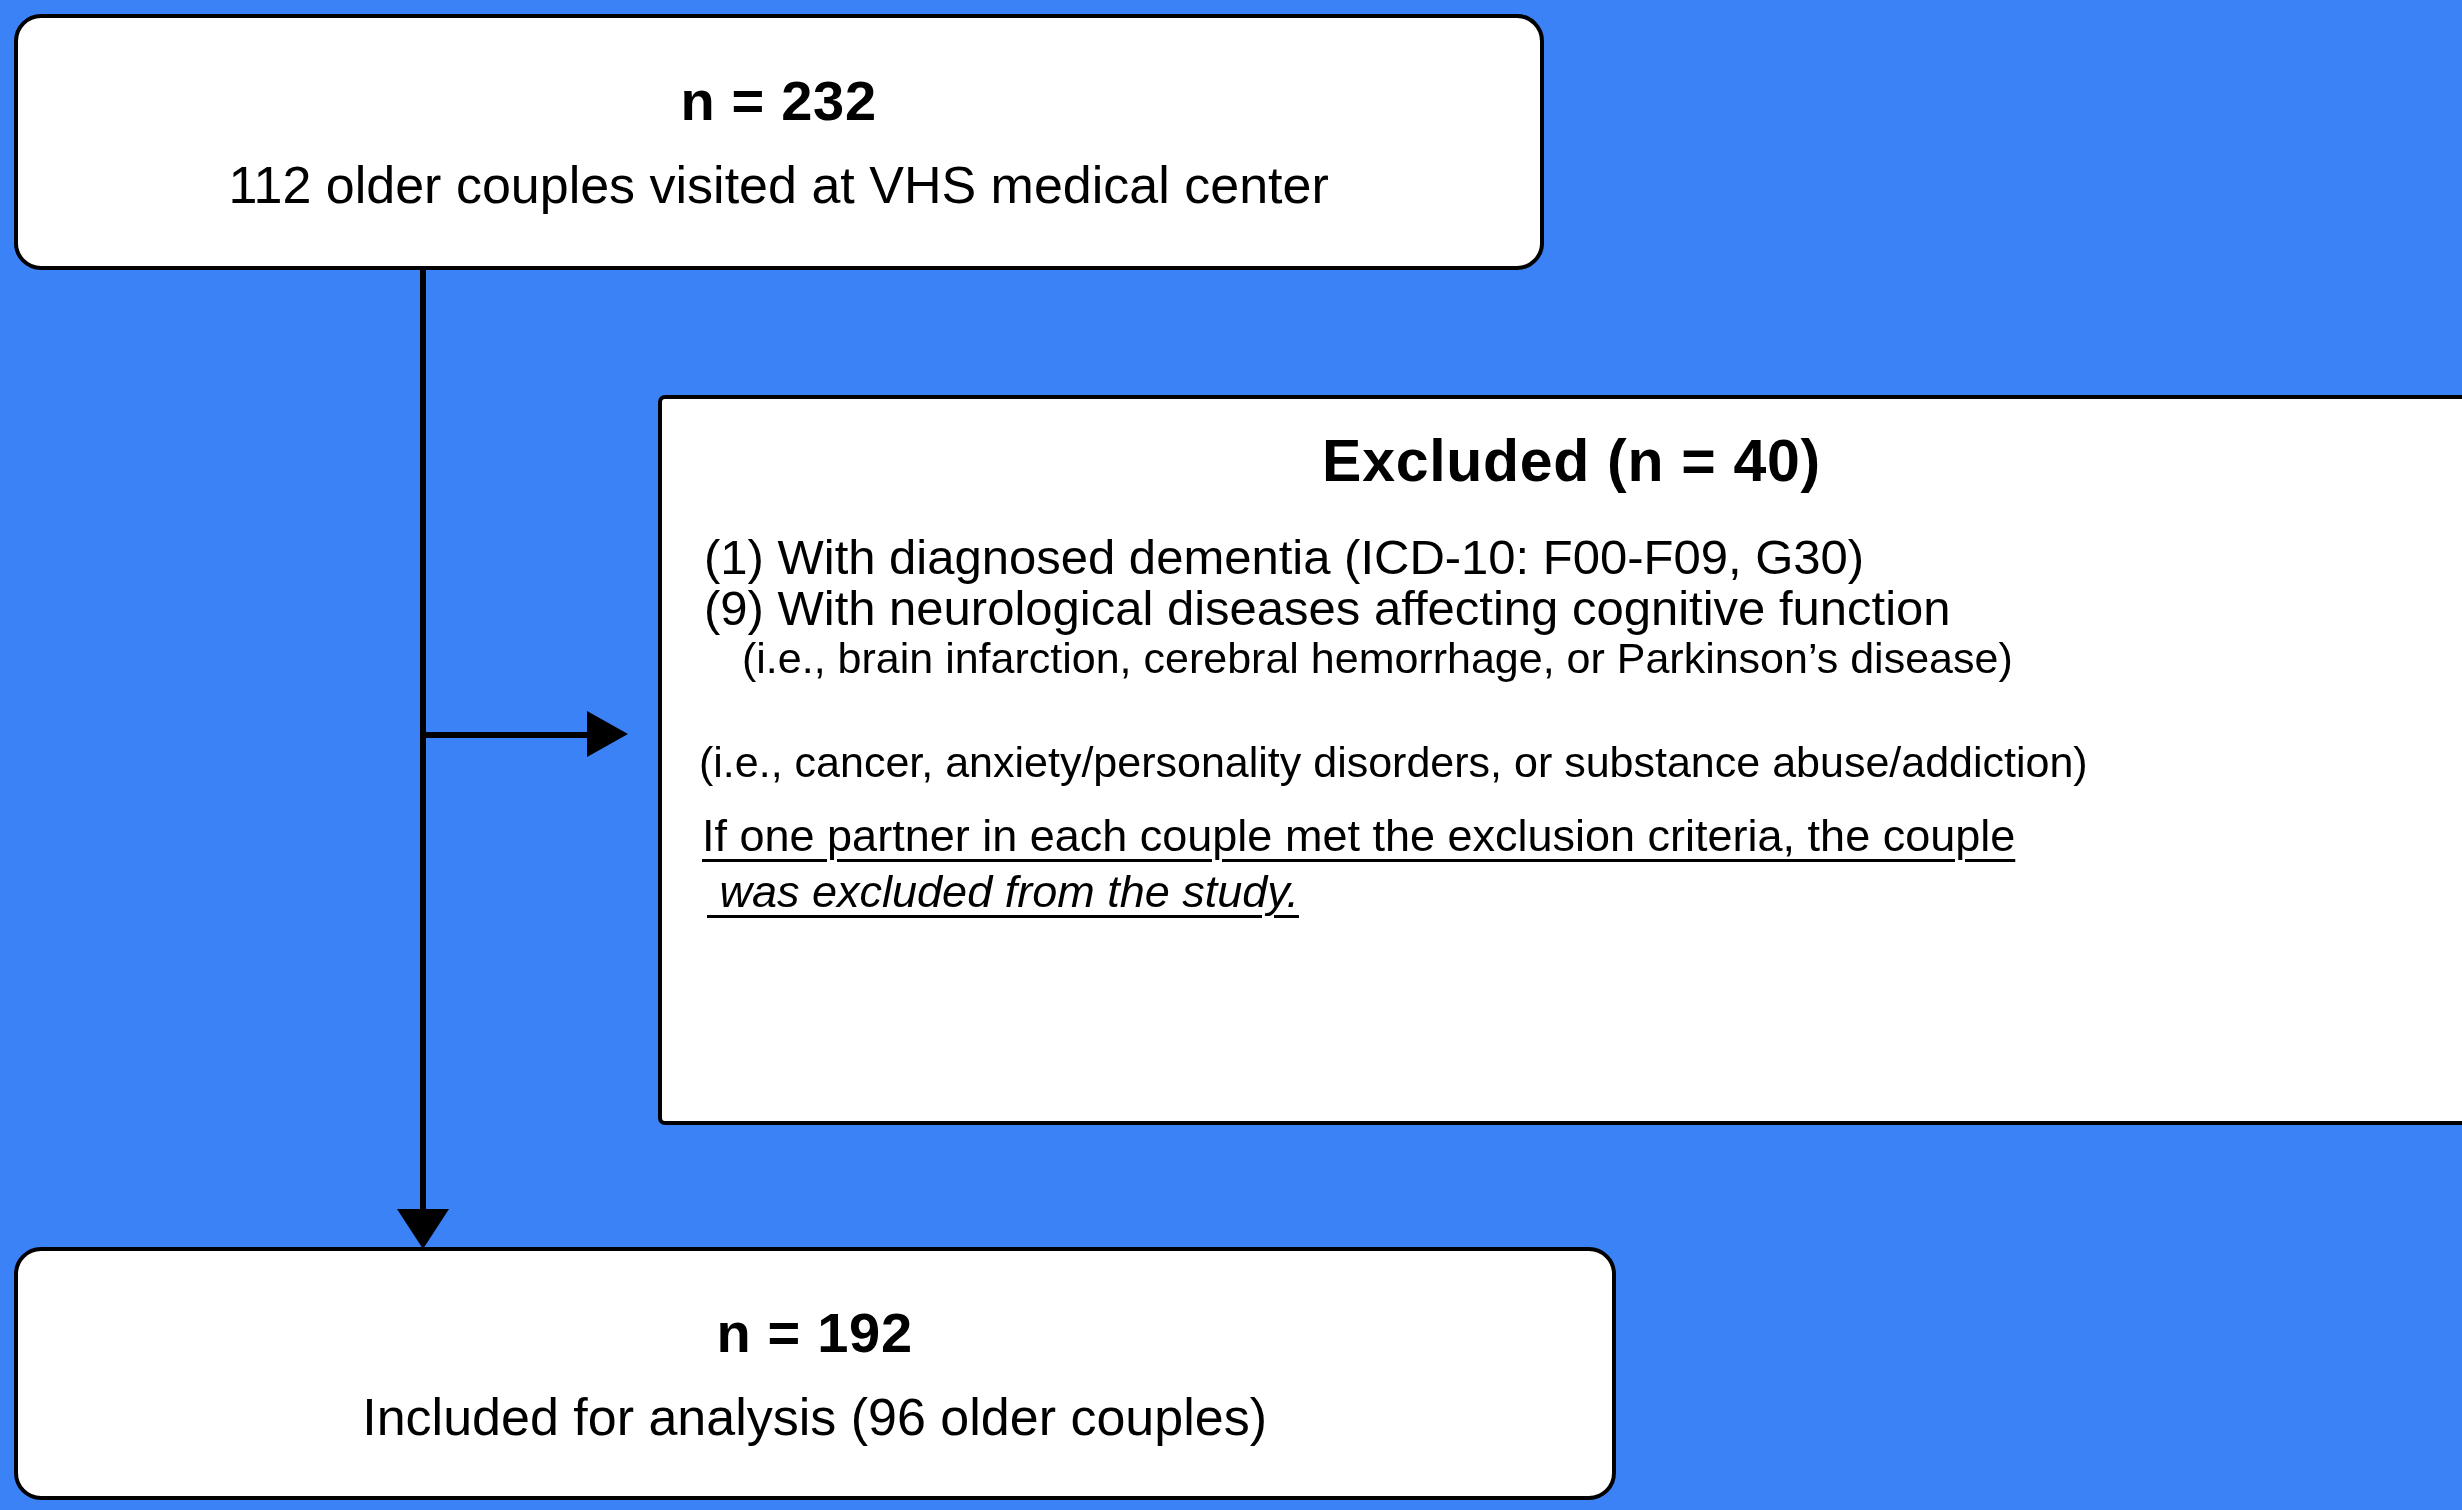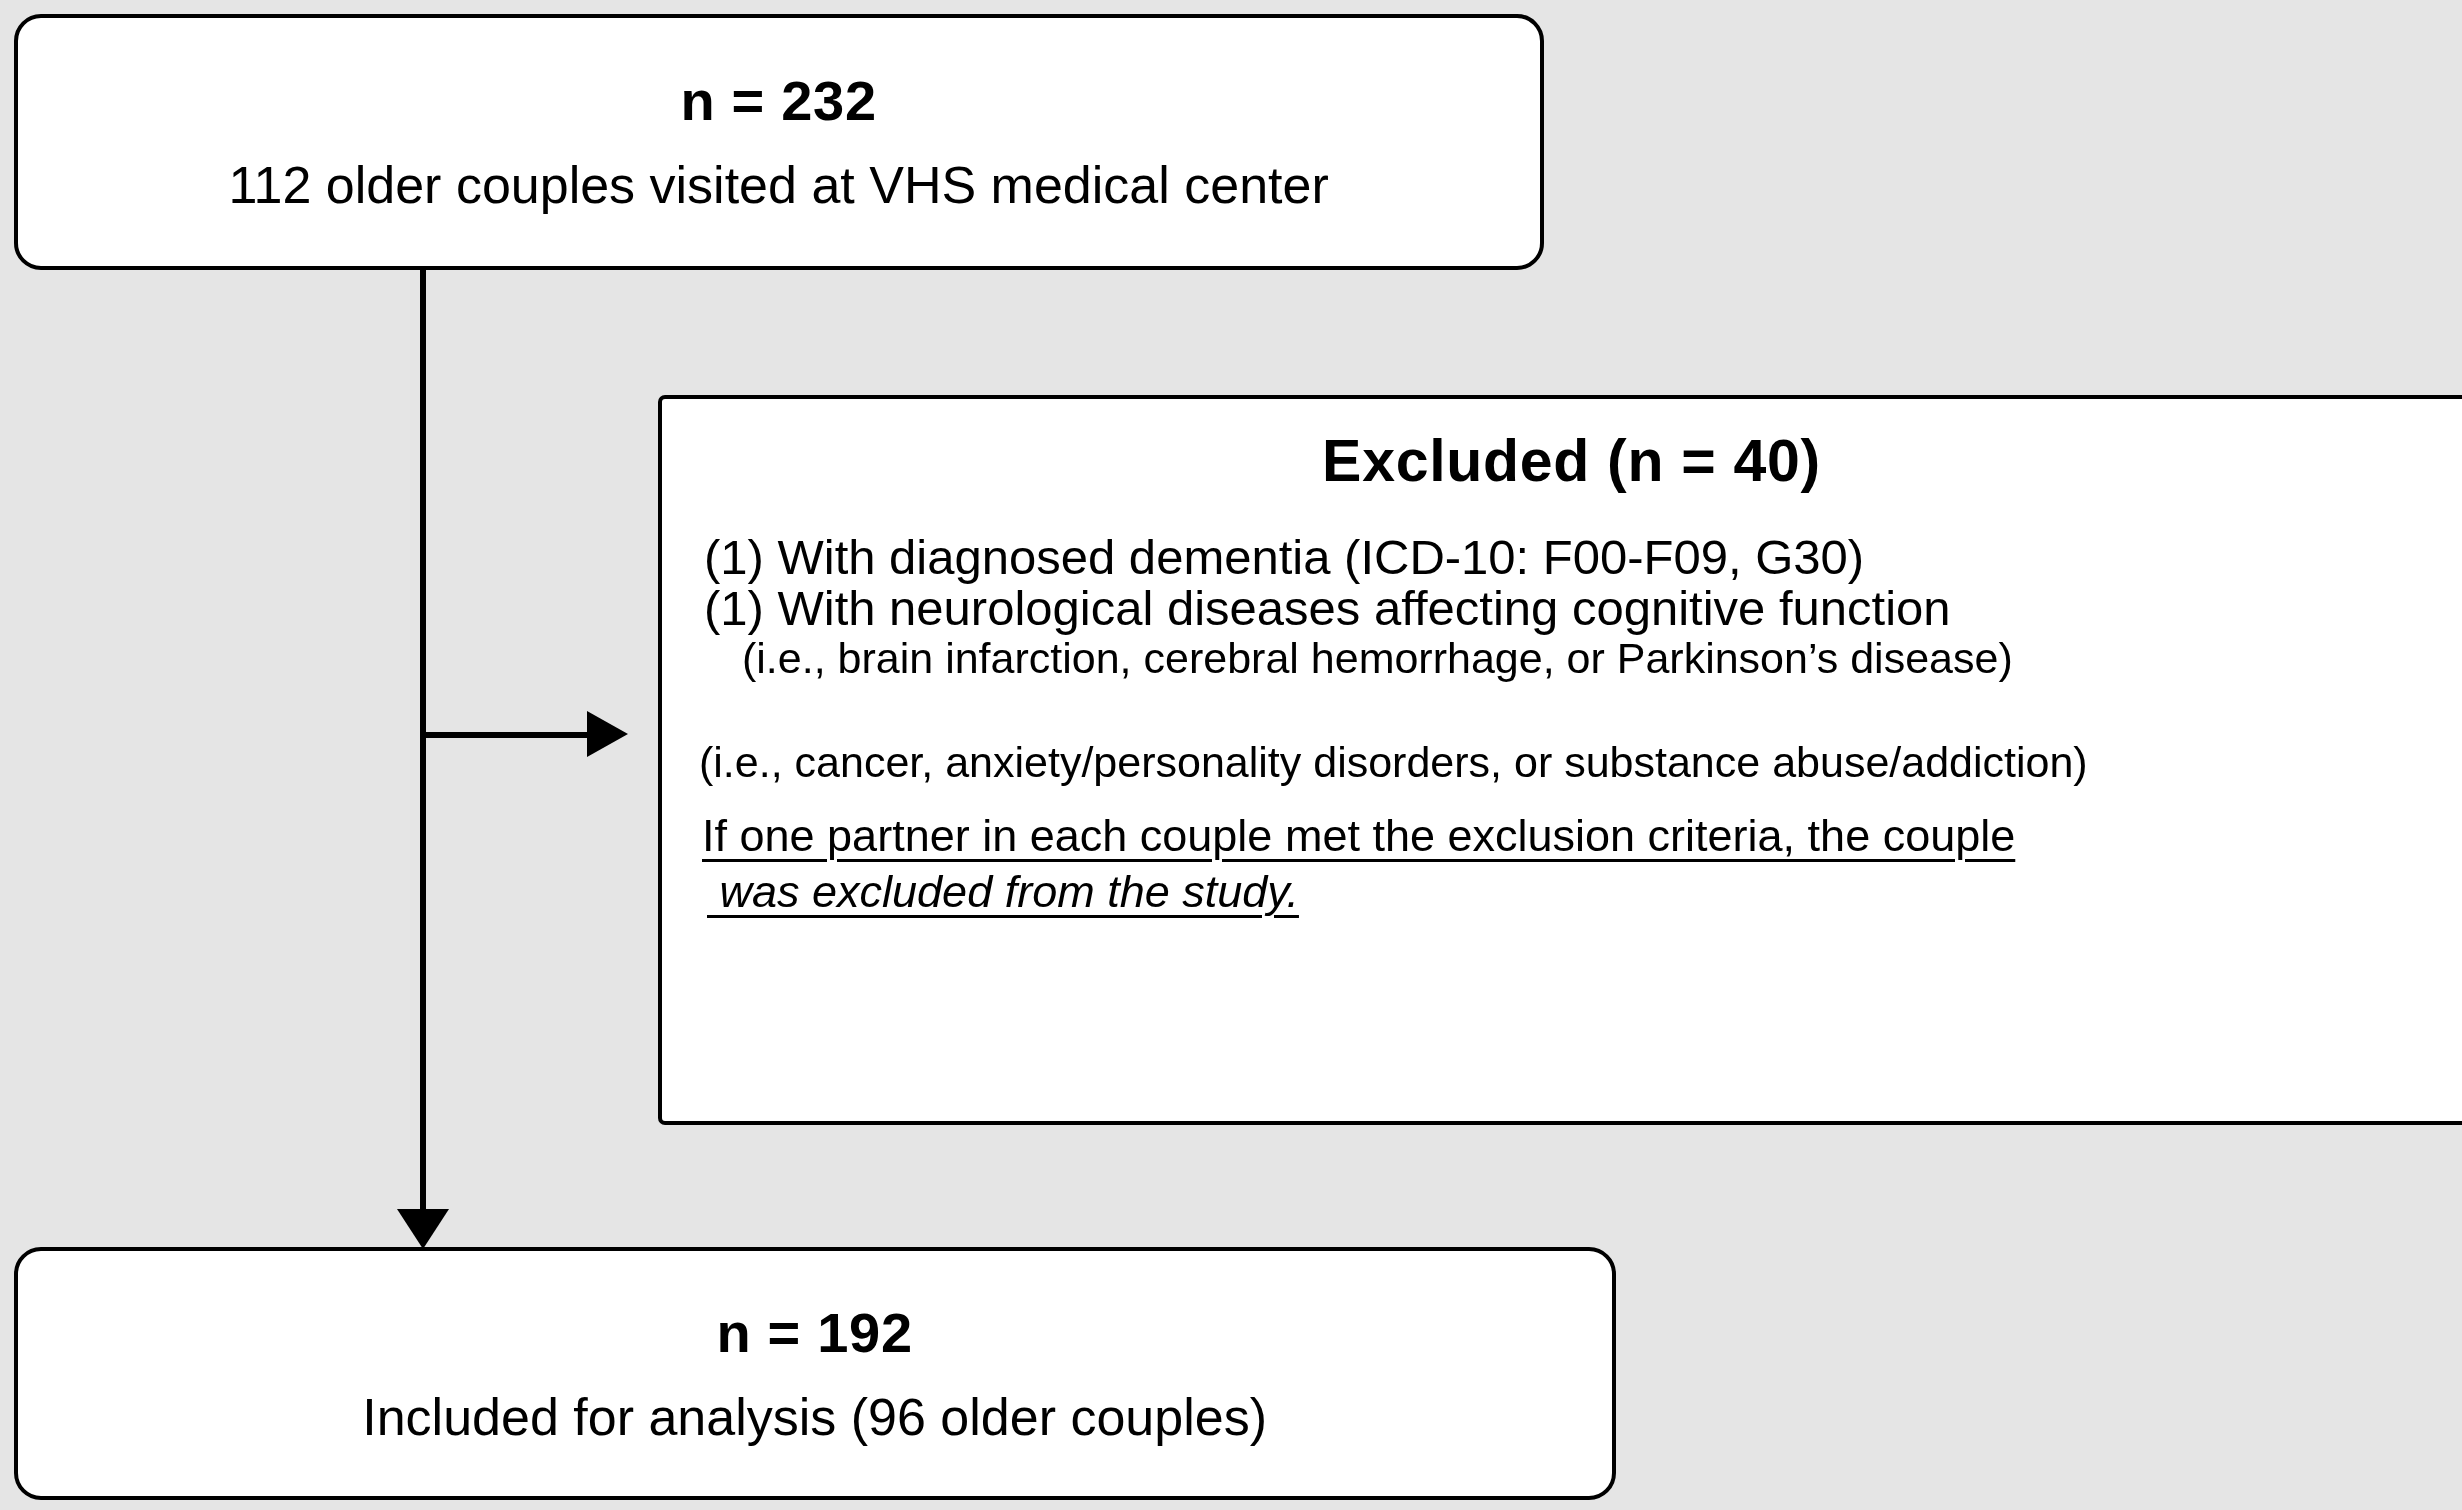--- a/index.html
+++ b/index.html
@@ -4,21 +4,21 @@
 <style>
   html, body {
     margin: 0;
     padding: 0;
     background: #ffffff;
   }
   #canvas {
     position: relative;
     width: 2462px;
     height: 1511px;
-    background: #e5e5e5;
+    background: #3b82f6;
     overflow: hidden;
     font-family: "Liberation Sans", "DejaVu Sans", sans-serif;
     color: #000000;
   }
 
   
   .box {
     position: absolute;
     box-sizing: border-box;
     border: 4.8px solid #000000;
@@ -195,21 +195,21 @@
   <div id="h-line"></div>
   <div id="h-arrowhead"></div>
 
   <div class="box" id="excluded-box">
     <div id="excluded-inner">
 
       <div id="excluded-title">Excluded (n = 40)</div>
 
       <div class="crit" id="crit-1">(1) With diagnosed dementia (ICD-10: F00-F09, G30)</div>
 
-      <div class="crit" id="crit-2">(1) With neurological diseases affecting cognitive function</div>
+      <div class="crit" id="crit-2">(9) With neurological diseases affecting cognitive function</div>
 
       <div class="crit-sub-indent" id="crit-2s">(i.e., brain infarction, cerebral hemorrhage, or Parkinson’s disease)</div>
 
 
       <div class="crit-sub" id="crit-3s">(i.e., cancer, anxiety/personality disorders, or substance abuse/addiction)</div>
 
       <div class="note-line" id="note-1">If one partner in each couple met the exclusion criteria, the couple</div>
 
       <div class="note-line" id="note-2"> was excluded from the study.</div>
 

